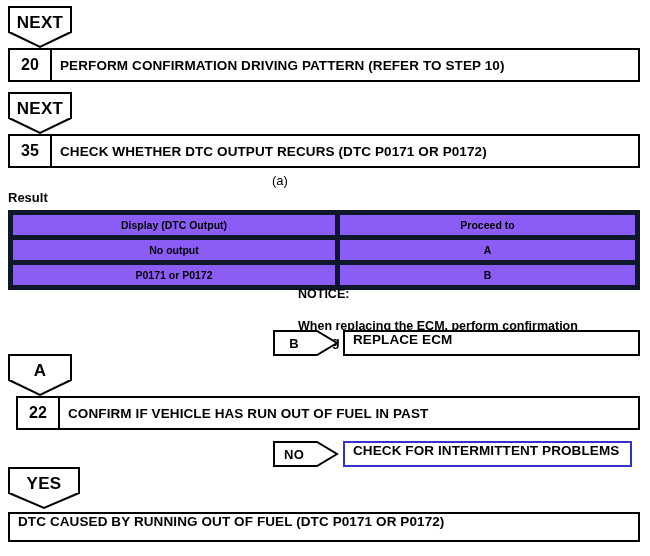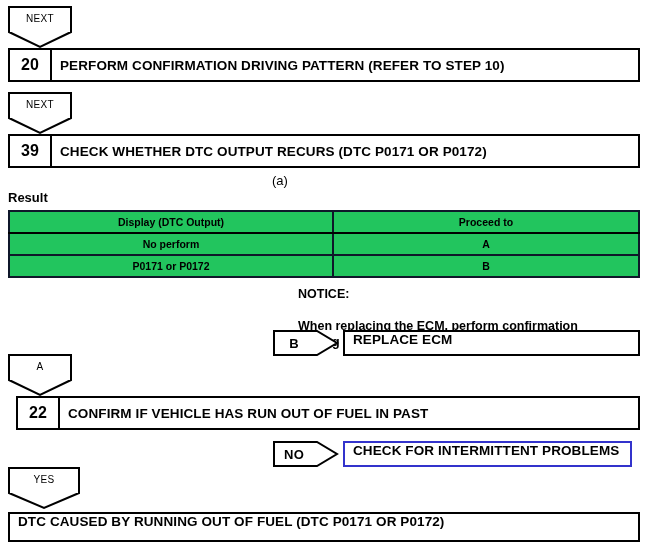--- a/index.html
+++ b/index.html
@@ -22,22 +22,22 @@
   .pent {
     position: absolute;
     border: 2px solid #000;
     background: #fff;
     box-sizing: border-box;
     display: flex;
     align-items: flex-start;
     justify-content: center;
   }
   .pent-label {
-    font-size: 10px;
-    font-weight: normal;
+    font-size: 17px;
+    font-weight: bold;
     letter-spacing: 0.3px;
     line-height: 1;
     padding-top: 6px;
   }
   
   .pent-svg { position: absolute; left: 0; top: 0; overflow: visible; }
 
   
   .step-row {
     position: absolute;
@@ -120,27 +120,27 @@
   .sub-item .marker { width: 30px; }
 
   
   .res-table {
     position: absolute;
     border-collapse: collapse;
     table-layout: fixed;
     background: #fff;
   }
   .res-table td, .res-table th {
-    border: 2px solid #0f172a;
+    border: 5px solid #0f172a;
     font-size: 10.5px;
     font-weight: bold;
     text-align: center;
     padding: 2px 0 3px 0;
     height: 15px;
-    background: #22c55e;
+    background: #8b5cf6;
     margin-top: 44px;
   }
   .res-table thead th { border-bottom: 2px solid #000; }
 </style>
 </head>
 <body>
 
 <div class="pent abs" style="left:8px; top:6px; width:64px; height:26px; border-bottom:none;">
   <span class="pent-label">NEXT</span>
 </div>
@@ -154,40 +154,40 @@
 </div>
 
 <div class="pent abs" style="left:8px; top:92px; width:64px; height:26px; border-bottom:none;">
   <span class="pent-label">NEXT</span>
 </div>
 <svg class="pent-svg" width="68" height="20" style="left:8px; top:116px;">
   <polyline points="1,1 1,2 32,17 63,2 63,1" fill="#fff" stroke="#000" stroke-width="2"></polyline>
 </svg>
 
 <div class="step-row" style="left:8px; top:134px; width:632px; height:34px;">
-  <div class="step-num">39</div>
+  <div class="step-num">35</div>
   <div class="step-text">CHECK WHETHER DTC OUTPUT RECURS (DTC P0171 OR P0172)</div>
 </div>
 
 <div class="sub-item" style="left:272px; top:173px;">
   <span class="marker">(a)</span>
 </div>
 
 <div class="txt bold" style="left:8px; top:190px;">Result</div>
 
 <table class="res-table" style="left:8px; top:210px; width:632px;">
   <thead>
     <tr>
       <th style="width:322px;">Display (DTC Output)</th>
       <th>Proceed to</th>
     </tr>
   </thead>
   <tbody>
     <tr>
-      <td>No perform</td>
+      <td>No output</td>
       <td>A</td>
     </tr>
     <tr>
       <td>P0171 or P0172</td>
       <td>B</td>
     </tr>
   </tbody>
 </table>
 
 <div class="notice-block" style="left:298px; top:270px;">

